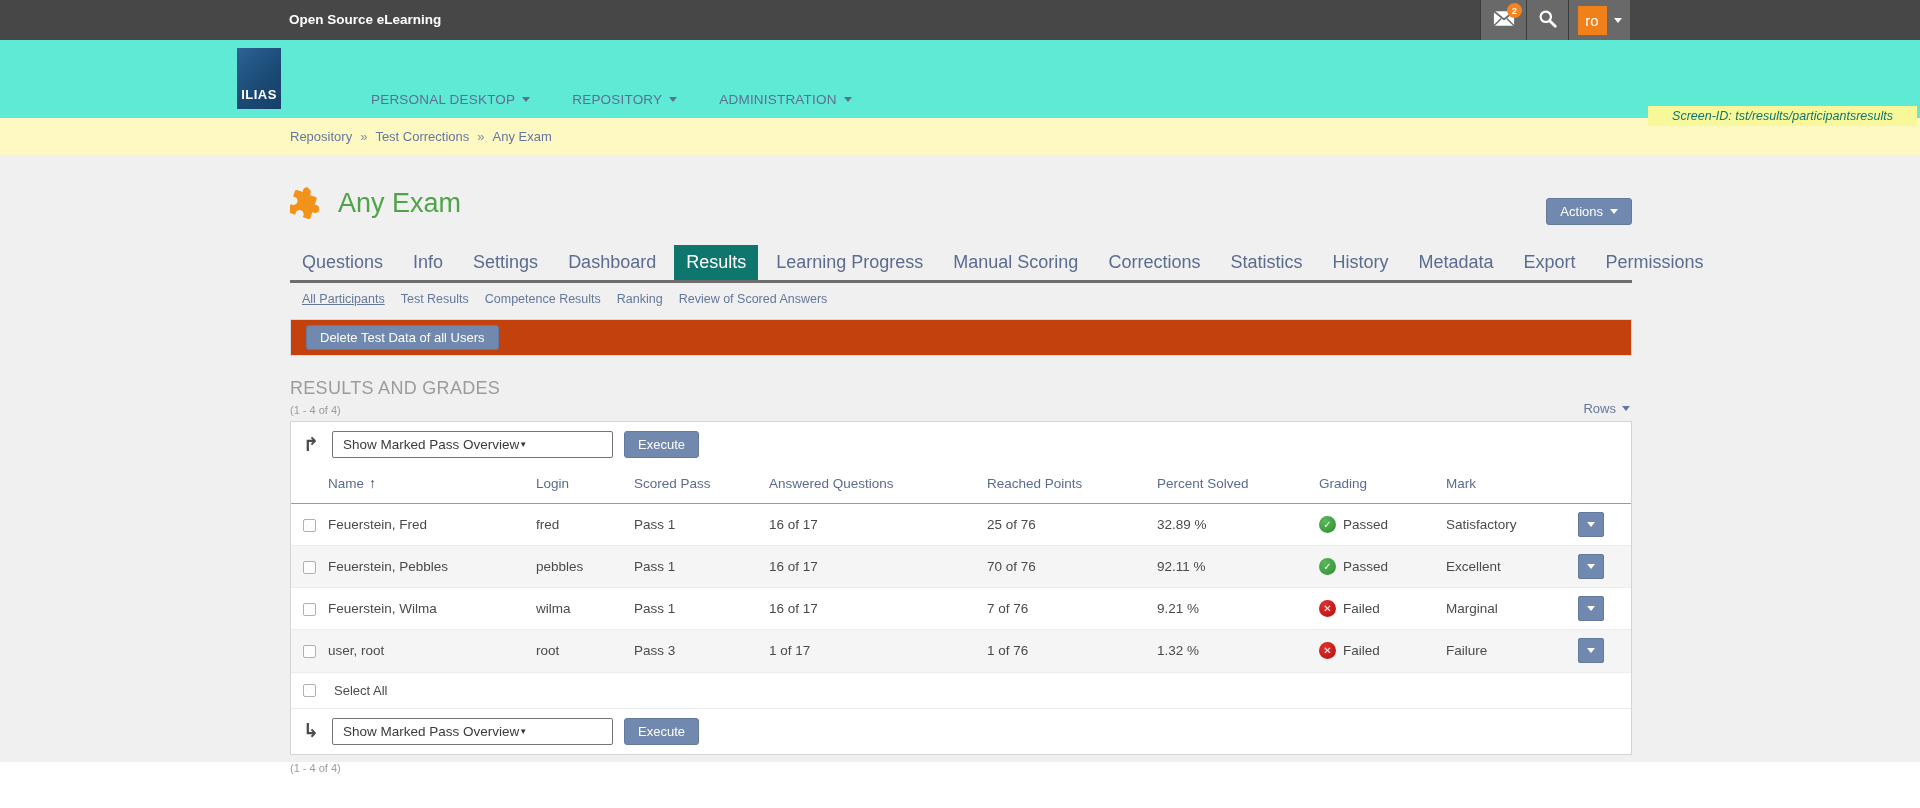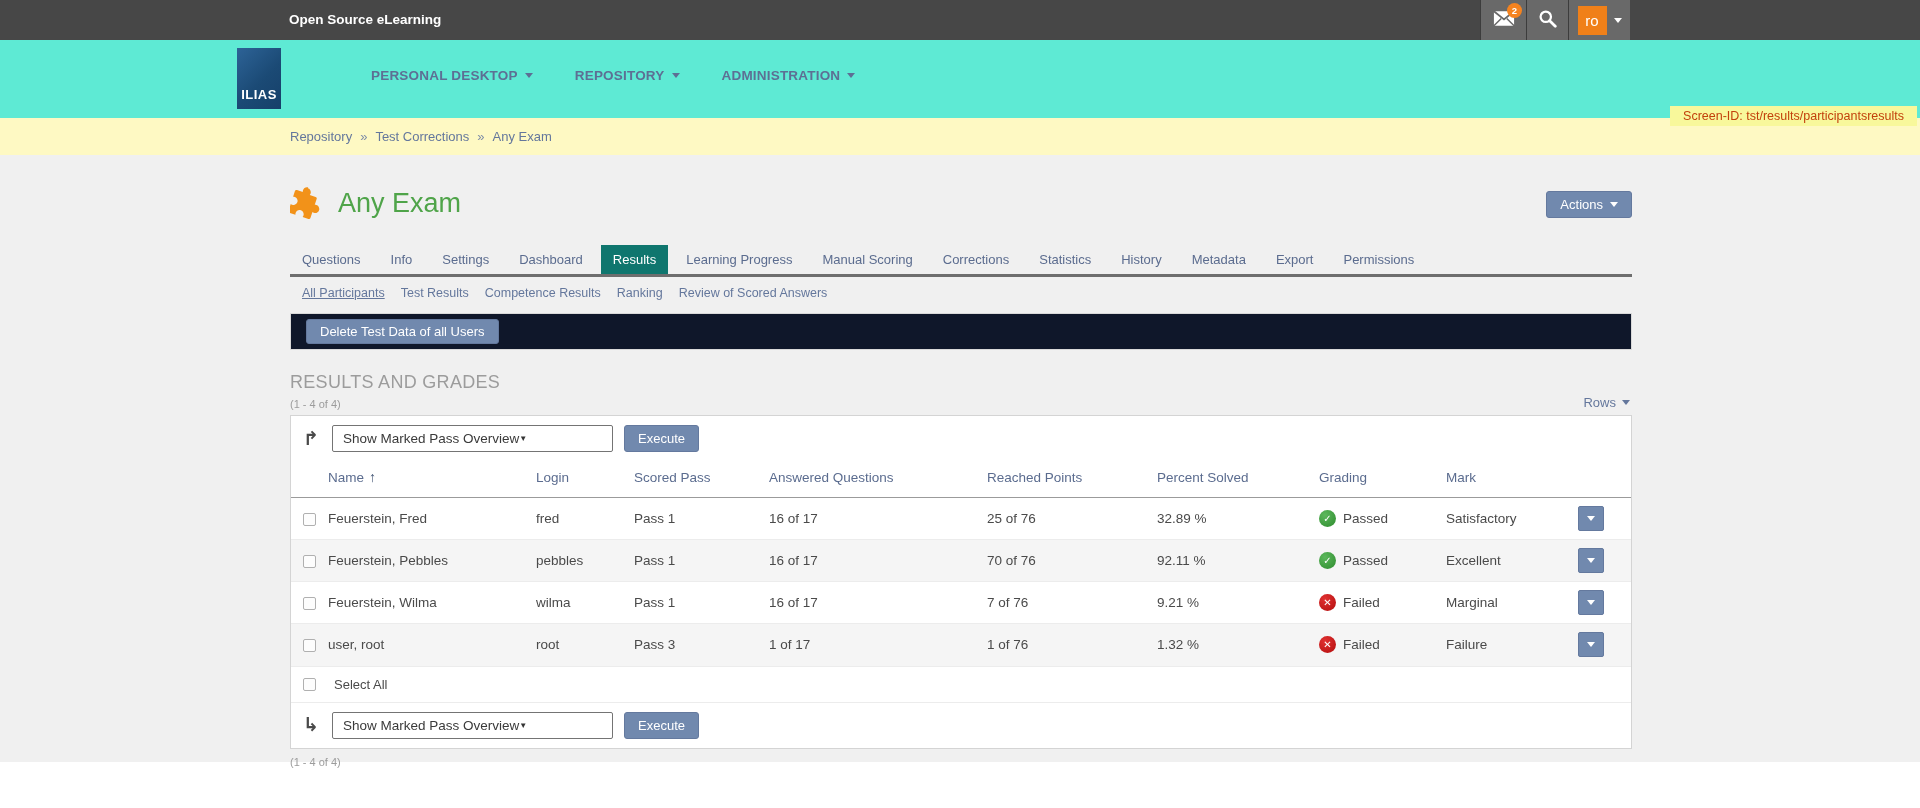--- a/index.html
+++ b/index.html
@@ -27,59 +27,59 @@
     border-right: 4px solid transparent; border-top: 5px solid currentColor; }
   .tb-btn .caret { color: #fff; margin-left: 7px; }
 
   
   .header-band { position: relative; height: 78px; background: #5eead4; }
   .logo { position: absolute; left: 237px; top: 8px; width: 44px; height: 61px;
     background: linear-gradient(135deg, #2d6397 0%, #1b4a75 55%, #16406a 100%);
     color: #fff; font-weight: bold; font-size: 13px; letter-spacing: 0.5px;
     display: flex; align-items: flex-end; justify-content: center;
     padding-bottom: 7px; cursor: pointer; }
-  .main-nav { position: absolute; left: 371px; top: 28px; display: flex; gap: 42px; font-weight: bold; }
+  .main-nav { position: absolute; left: 371px; top: 52px; display: flex; gap: 42px; }
   .nav-item { color: #5d6f94; font-size: 13.5px; letter-spacing: 0.2px;
     display: flex; align-items: center; gap: 7px; cursor: pointer; }
   .nav-item .caret { border-top-width: 5px; }
 
   
   .breadcrumb-bar { height: 37px; background: #fef9c3; }
   .breadcrumb { margin-left: 290px; line-height: 37px; font-size: 13px; }
   .crumb { color: #64779c; cursor: pointer; }
   .crumb-sep { color: #7d8ca8; margin: 0 8px; }
 
   .screen-id { position: absolute; top: 106px; right: 3px; background: #f8f89b;
-    color: #c2410c; font-size: 12.5px; padding: 3px 13px; }
+    color: #0f766e; font-size: 12.5px; padding: 3px 24px; font-style: italic; }
 
   
   .content { background: #f0f0f0; height: 607px; }
   .container { margin-left: 290px; width: 1342px; position: relative; }
 
   .page-head { padding-top: 32px; display: flex; align-items: center; }
   .obj-icon { width: 33px; height: 33px; margin-right: 15px; }
   .page-head h1 { font-size: 27px; font-weight: 400; color: #4fa449; }
-  .actions-btn { position: absolute; right: 0; top: 36px; }
+  .actions-btn { position: absolute; right: 0; top: 43px; }
 
   .btn { background: #7189ae; color: #fff; border: 1px solid #64799e; border-radius: 3px;
     font-size: 13px; font-family: inherit; height: 27px; padding: 0 13px; cursor: pointer;
     display: inline-flex; align-items: center; gap: 7px; }
 
   
   .tabs { margin-top: 25px; display: flex; border-bottom: 3px solid #6e6e6e; }
-  .tab { padding: 7px 12px; margin-right: 6px; font-size: 13px; color: #5b6c8f;
+  .tab { padding: 7px 12px; margin-right: 6px; font-size: 18px; color: #5b6c8f;
     cursor: pointer; white-space: nowrap; }
   .tab.active { background: #0f766e; color: #fff; }
 
   .subtabs { margin-top: 9px; padding-left: 12px; display: flex; gap: 16px; }
   .subtab { font-size: 12.5px; color: #64779c; cursor: pointer; }
   .subtab.active { text-decoration: underline; }
 
   
-  .toolbar-box { margin-top: 13px; background: #0f172a; border: 1px solid #d9d9d9;
+  .toolbar-box { margin-top: 13px; background: #c2410c; border: 1px solid #d9d9d9;
     height: 37px; padding: 5px 12px 0 15px; }
   .toolbar-box .btn { height: 25px; }
 
   
   .results-head { margin-top: 22px; }
   .results-head h2 { font-size: 18px; font-weight: 400; color: #9c9c9c; letter-spacing: 0.3px; }
   .pagination { font-size: 11px; color: #9c9c9c; margin-top: 5px; }
   .rows-menu { position: absolute; right: 2px; bottom: 0; color: #64779c; font-size: 13px;
     display: flex; align-items: center; gap: 6px; cursor: pointer; margin-left: 40px; }
   .rows-menu .caret { border-top-width: 5px; }

